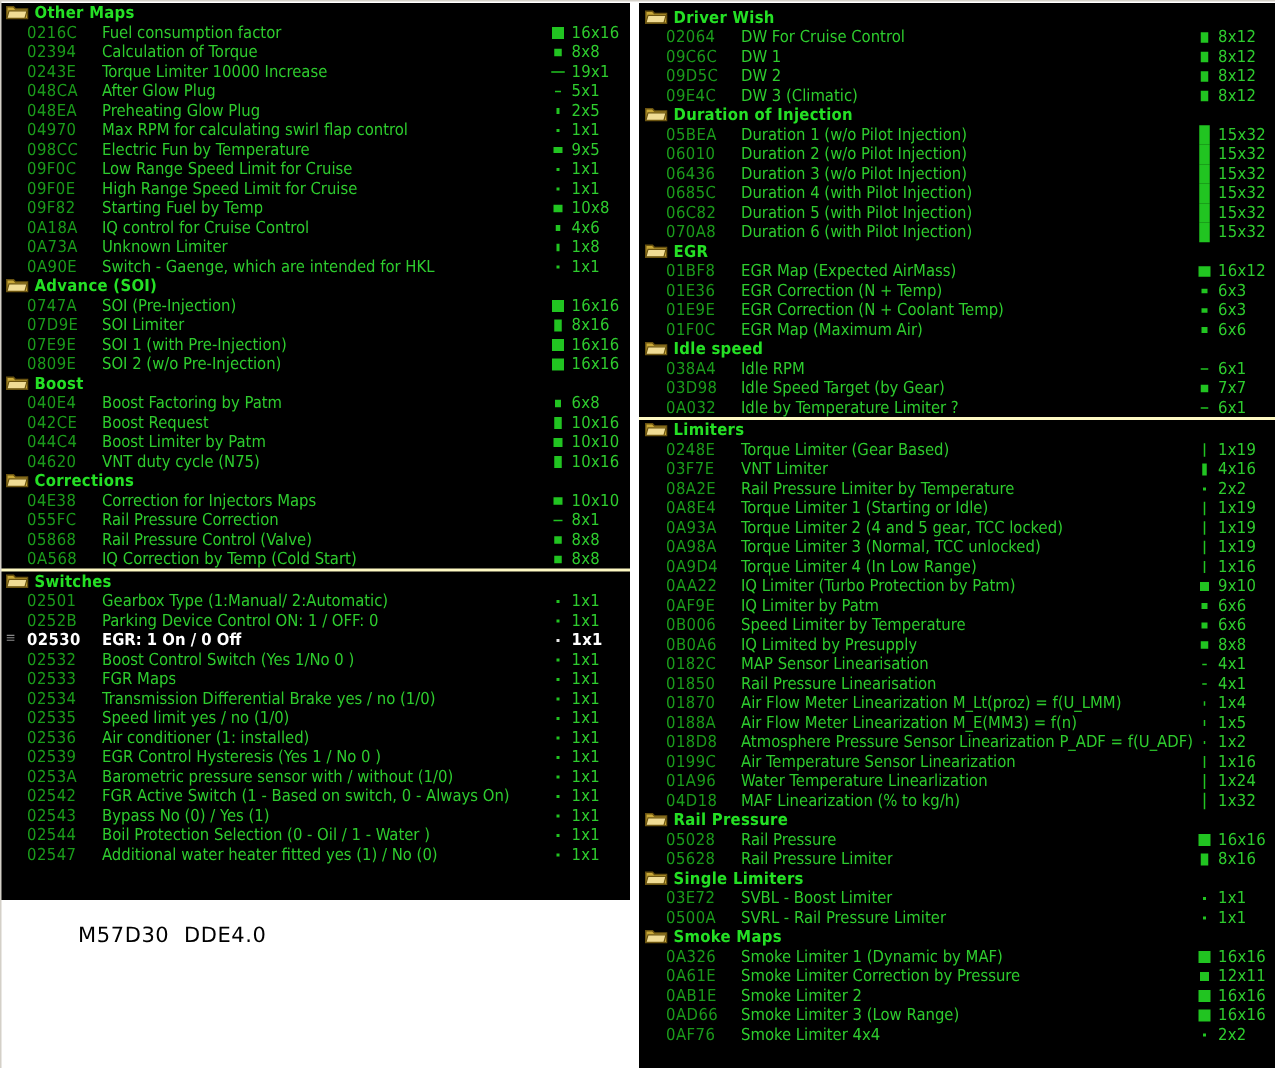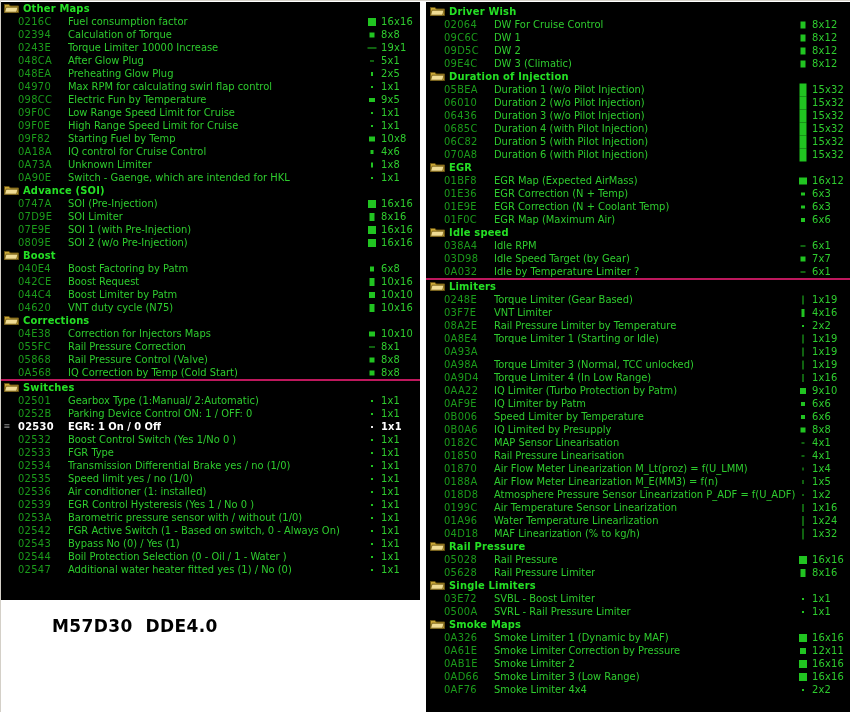--- a/index.html
+++ b/index.html
@@ -20,21 +20,21 @@
     position: absolute;
     top: 0;
     background: #000000;
     overflow: hidden;
   }
   #col-left  { left: 0px;   width: 420px; height: 600px; }
   #col-right { left: 426px; width: 424px; height: 712px; }
 
   .panel {
     background: #000000;
-    border-top: 2px solid #be185d;
+    border-top: 2px solid #fef9c3;
   }
   .panel.first { border-top: 2px solid #ffffff; }
 
   
   .grp, .row {
     position: relative;
     height: 13px;
     line-height: 13px;
     white-space: nowrap;
     font-size: 11px;
@@ -119,22 +119,22 @@
   #footer {
     position: absolute;
     left: 0; top: 600px;
     width: 420px; height: 112px;
     background: #ffffff;
     color: #000000;
   }
   #footer .line {
     position: absolute; left: 52px;
     font-family: "DejaVu Sans", sans-serif;
-    font-weight: bold;
-    font-size: 17px;
+    font-weight: normal;
+    font-size: 14px;
     letter-spacing: .4px;
     white-space: pre;
   }
   #footer .l1 { top: 16px; }
   #footer .l2 { top: 44px; }
 
   
   #app::after {
     content: "";
     position: absolute; left: 0; top: 0;
@@ -429,21 +429,21 @@
           <span class="addr">02532</span>
           <span class="nm">Boost Control Switch (Yes 1/No 0 )</span>
           <span class="szbox">
             <i style="width:2px;height:2px"></i>
           </span>
           <span class="sz">1x1</span>
         </div>
         <div class="row">
           <span class="marker"></span>
           <span class="addr">02533</span>
-          <span class="nm">FGR Type</span>
+          <span class="nm">FGR Maps</span>
           <span class="szbox">
             <i style="width:2px;height:2px"></i>
           </span>
           <span class="sz">1x1</span>
         </div>
         <div class="row">
           <span class="marker"></span>
           <span class="addr">02534</span>
           <span class="nm">Transmission Differential Brake yes / no (1/0)</span>
           <span class="szbox">
@@ -737,20 +737,21 @@
           <span class="addr">0A8E4</span>
           <span class="nm">Torque Limiter 1 (Starting or Idle)</span>
           <span class="szbox">
             <i style="width:1px;height:9px"></i>
           </span>
           <span class="sz">1x19</span>
         </div>
         <div class="row">
           <span class="marker"></span>
           <span class="addr">0A93A</span>
+          <span class="nm">Torque Limiter 2 (4 and 5 gear, TCC locked)</span>
           <span class="szbox">
             <i style="width:1px;height:9px"></i>
           </span>
           <span class="sz">1x19</span>
         </div>
         <div class="row">
           <span class="marker"></span>
           <span class="addr">0A98A</span>
           <span class="nm">Torque Limiter 3 (Normal, TCC unlocked)</span>
           <span class="szbox">

